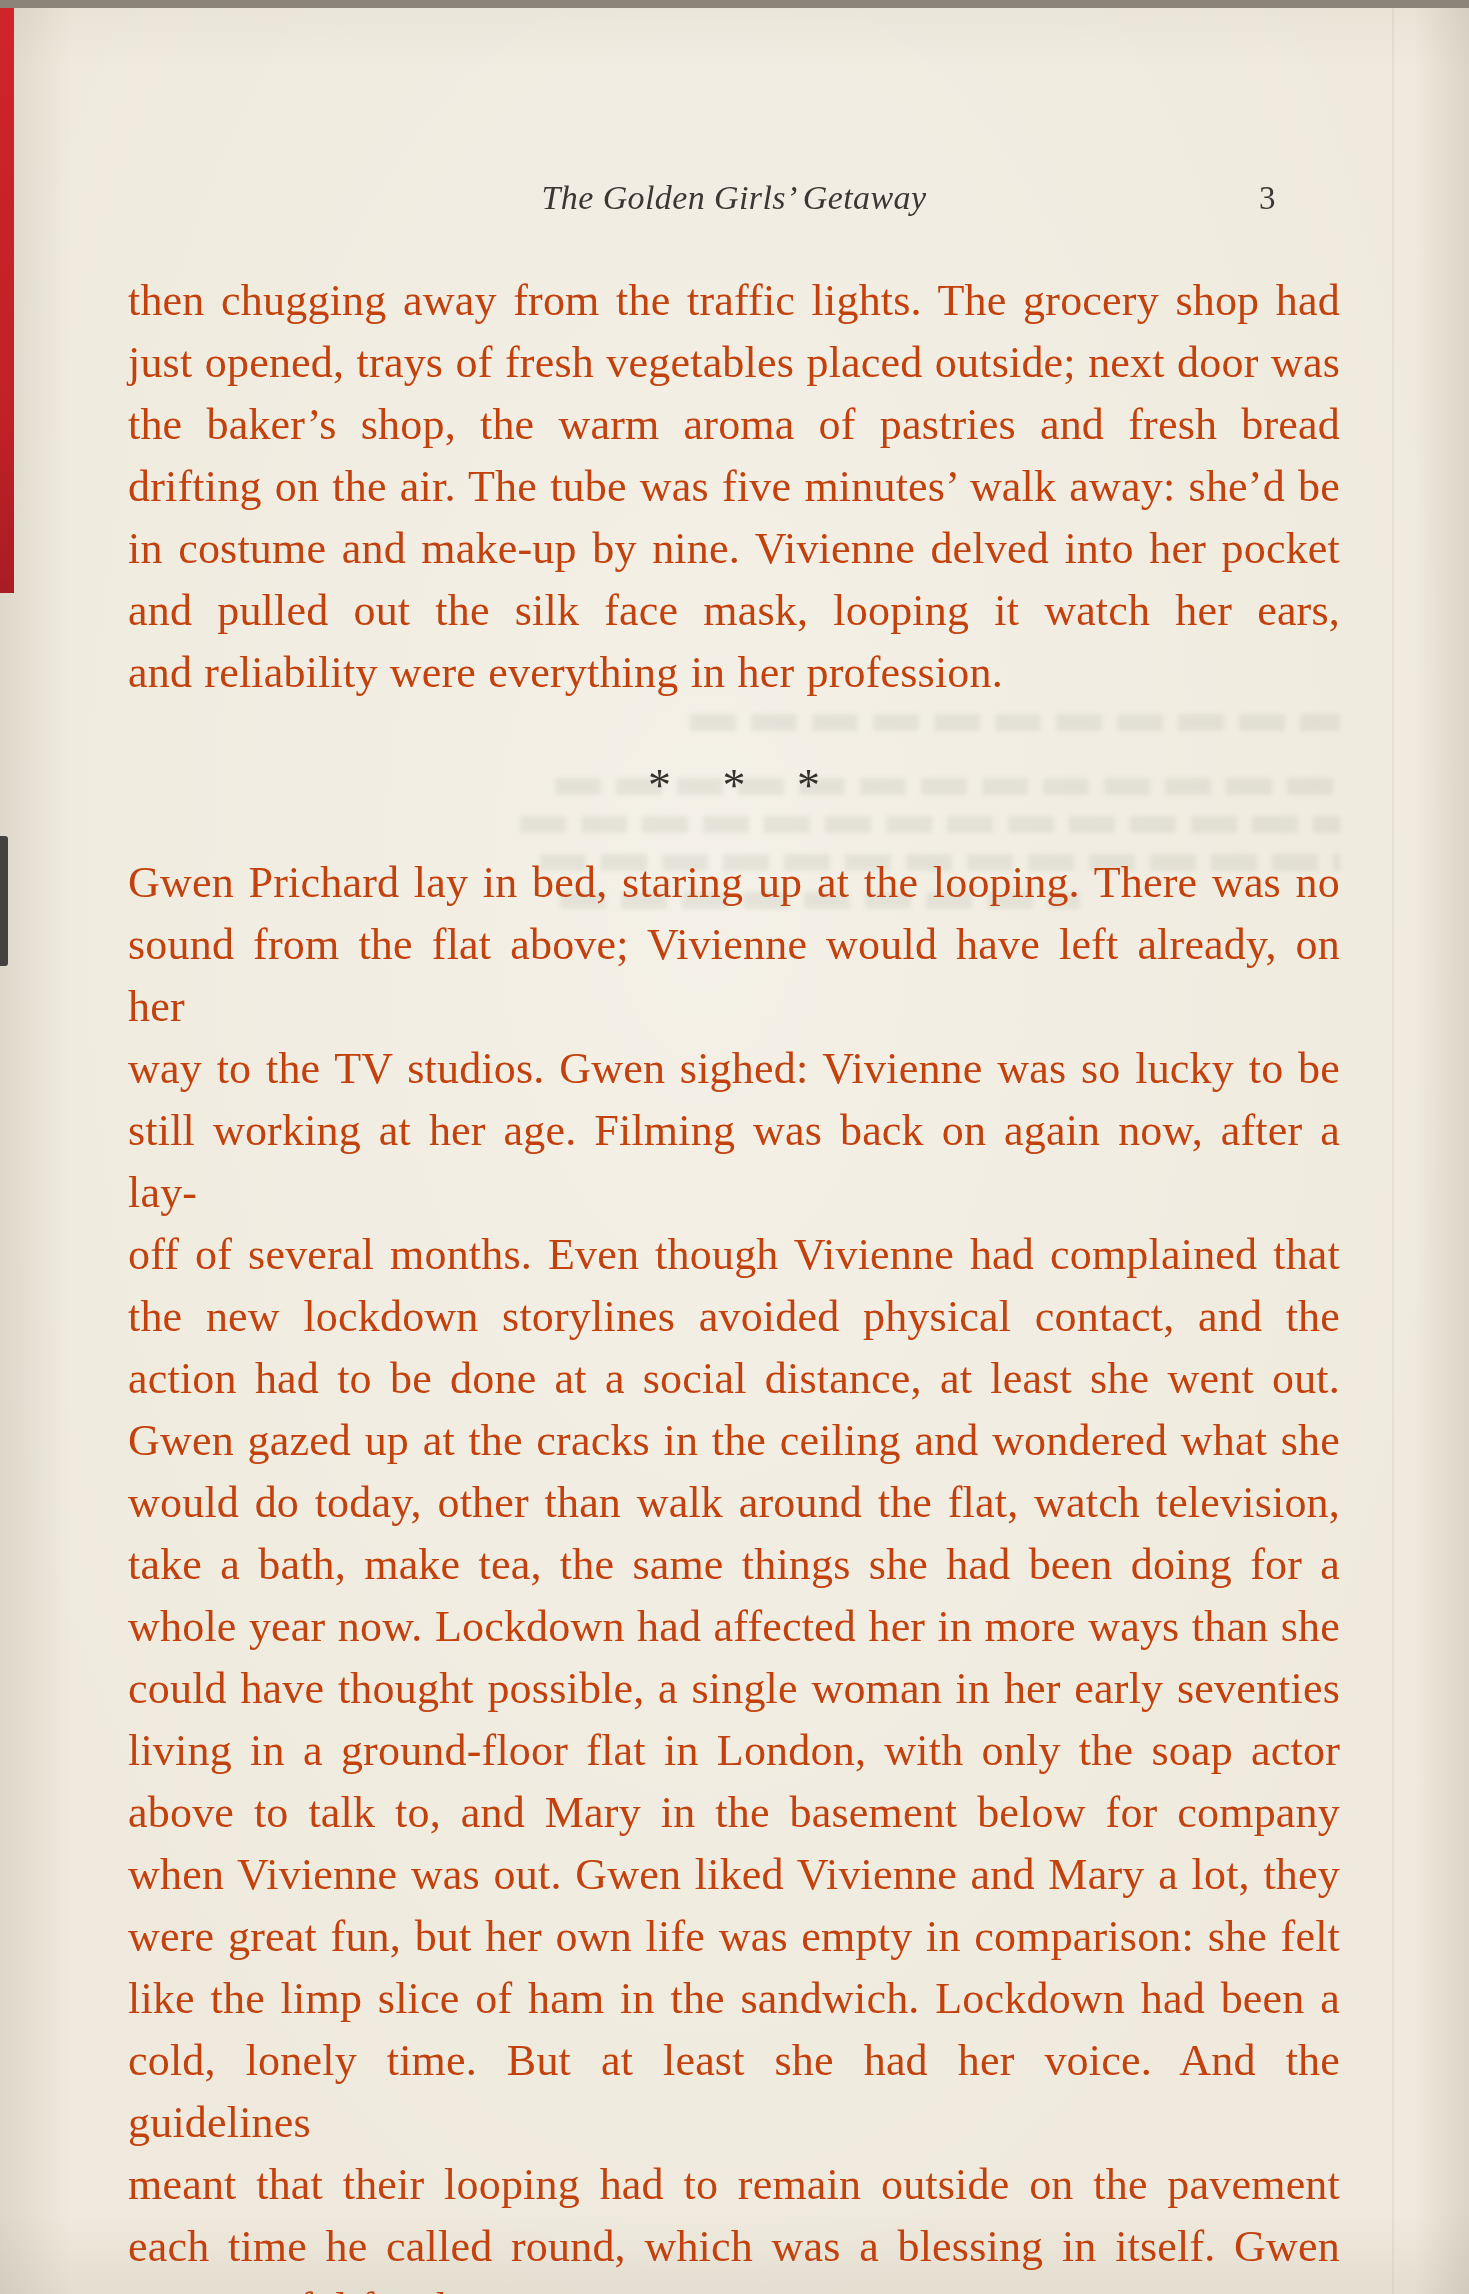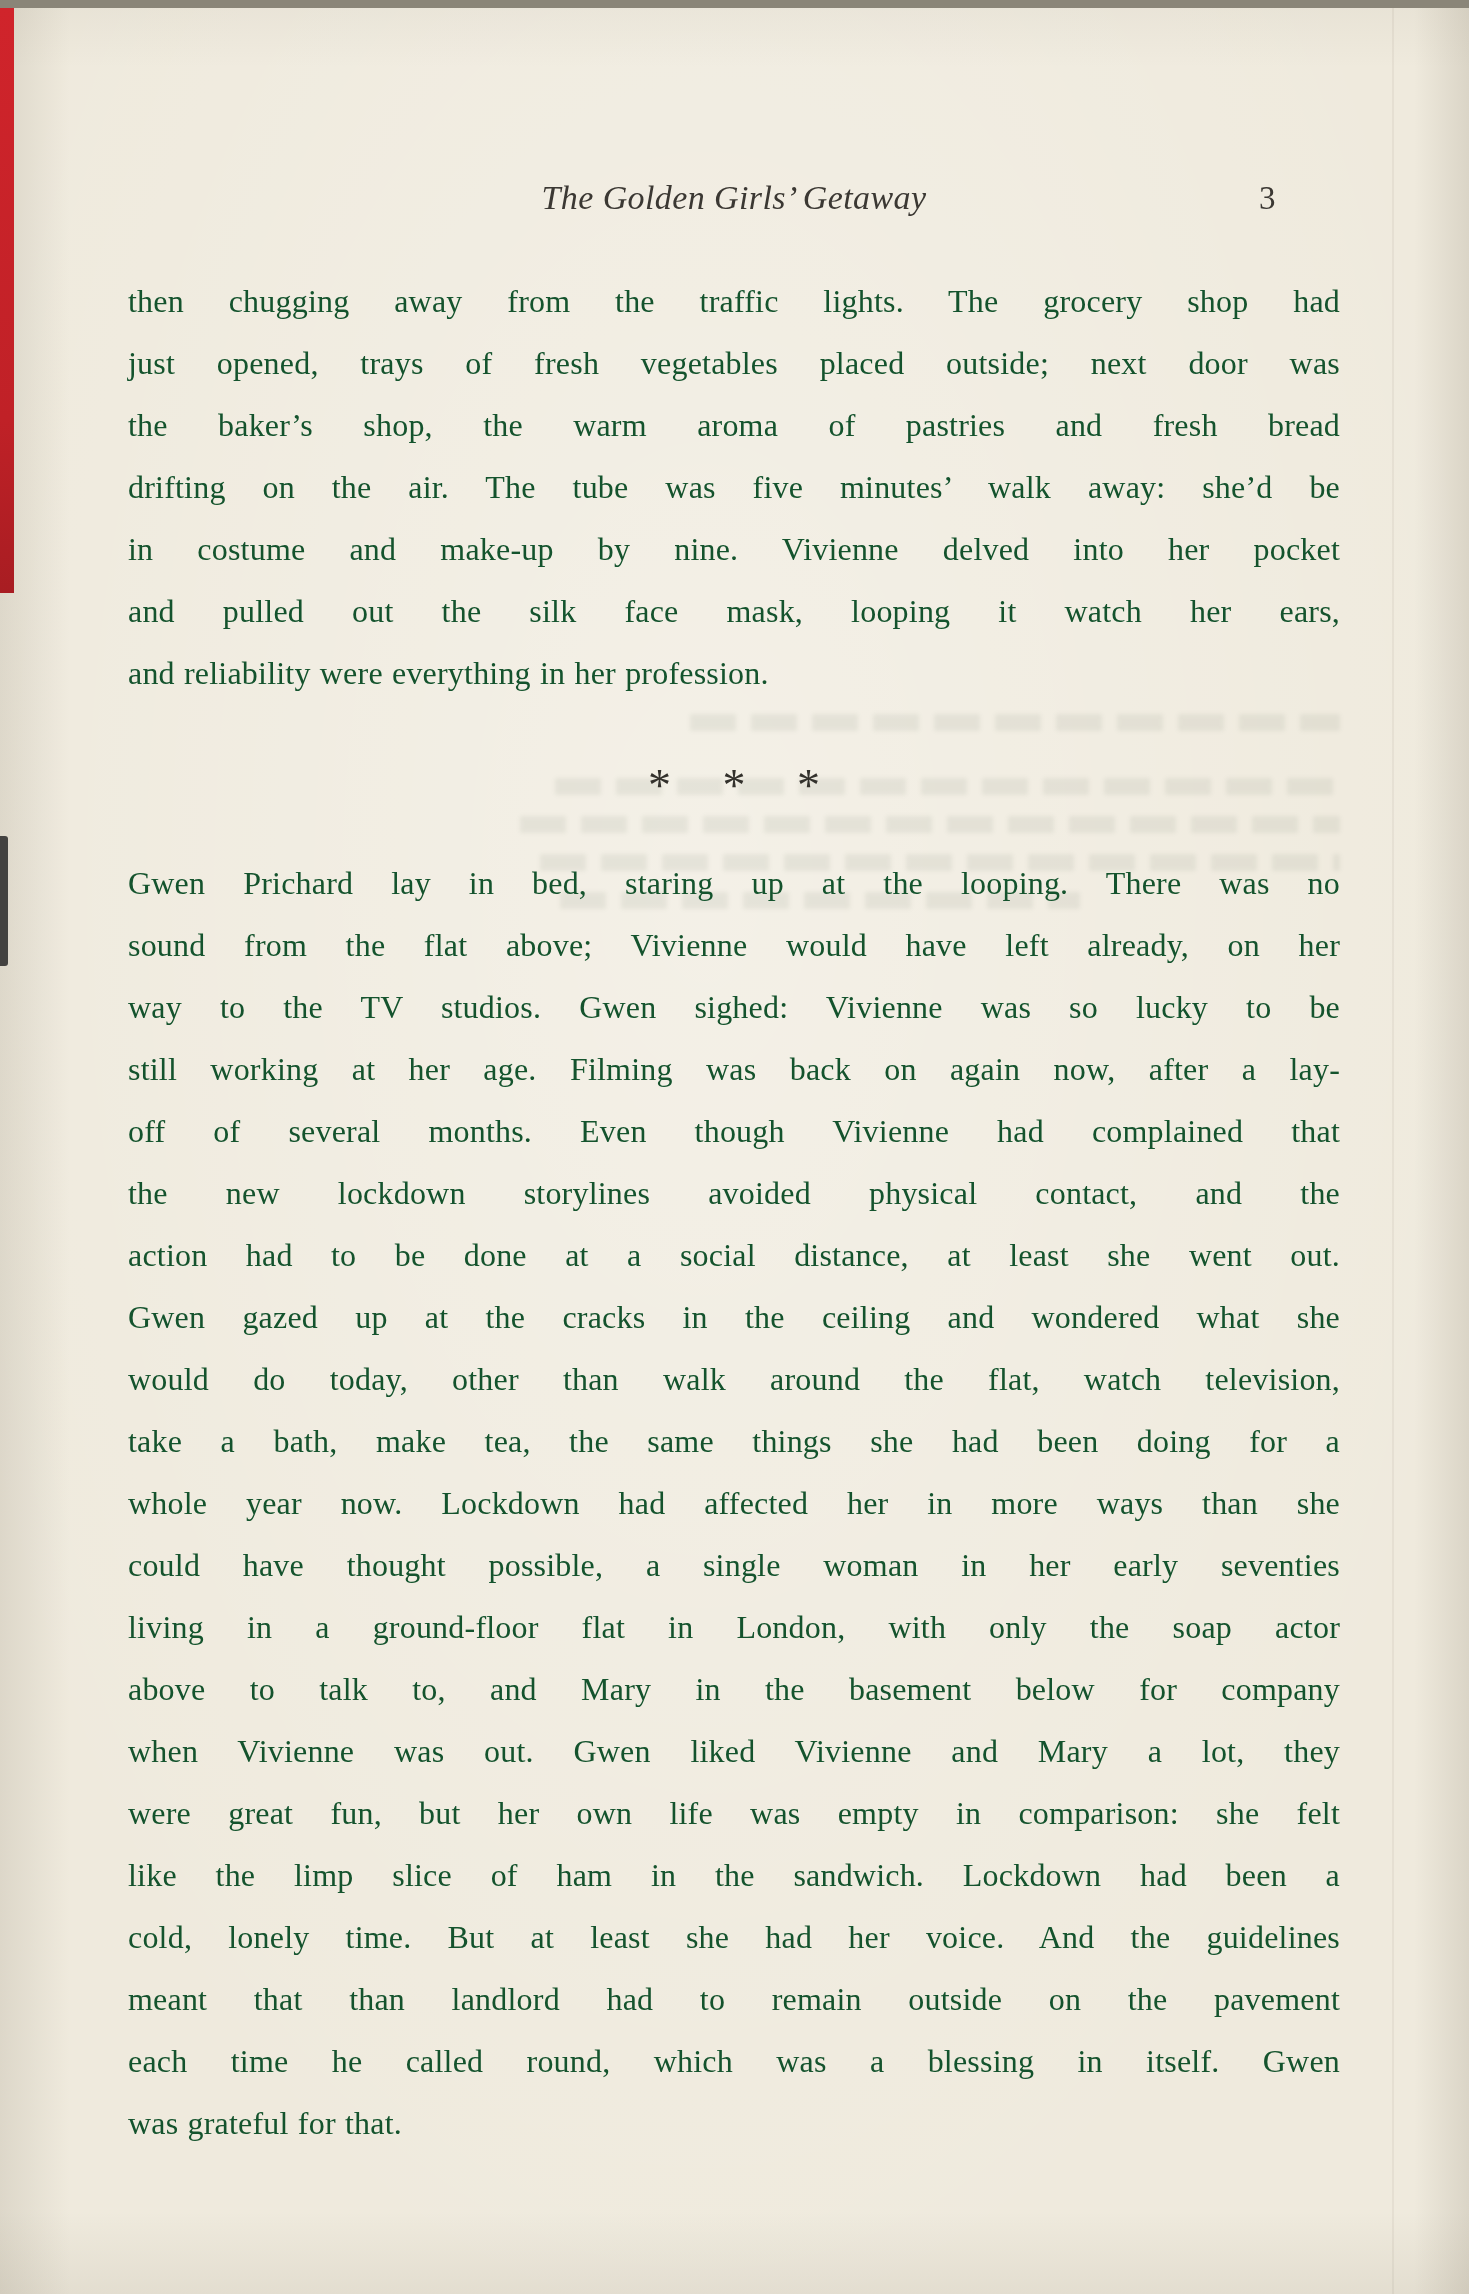--- a/index.html
+++ b/index.html
@@ -71,28 +71,28 @@
     font-size: 33px;
     color: #3b3833;
   }
   .body-text {
     position: absolute;
     left: 128px; top: 262px;
     width: 1212px;
   }
   .paragraph { width: 100%; }
   .line {
-    font-size: 32px;
+    font-size: 44px;
     line-height: 62px;
     letter-spacing: 0.2px;
     word-spacing: 1px;
     text-align: justify;
     text-align-last: justify;
     white-space: normal;
-    color: #14532d;
+    color: #c2410c;
   }
   .line.last-line {
     text-align: center;
     text-align-last: left;
   }
   .scene-break {
     height: 62px;
     margin: 42px 0 44px 0;
     text-align: center;
     font-size: 46px;
@@ -163,19 +163,19 @@
         <div class="line">would do today, other than walk around the flat, watch television,</div>
         <div class="line">take a bath, make tea, the same things she had been doing for a</div>
         <div class="line">whole year now. Lockdown had affected her in more ways than she</div>
         <div class="line">could have thought possible, a single woman in her early seventies</div>
         <div class="line">living in a ground-floor flat in London, with only the soap actor</div>
         <div class="line">above to talk to, and Mary in the basement below for company</div>
         <div class="line">when Vivienne was out. Gwen liked Vivienne and Mary a lot, they</div>
         <div class="line">were great fun, but her own life was empty in comparison: she felt</div>
         <div class="line">like the limp slice of ham in the sandwich. Lockdown had been a</div>
         <div class="line">cold, lonely time. But at least she had her voice. And the guidelines</div>
-        <div class="line">meant that than landlord had to remain outside on the pavement</div>
+        <div class="line">meant that their looping had to remain outside on the pavement</div>
         <div class="line">each time he called round, which was a blessing in itself. Gwen</div>
         <div class="line last-line">was grateful for that.</div>
       </div>
   </div>
 
 </div>
 
 </body></html>

